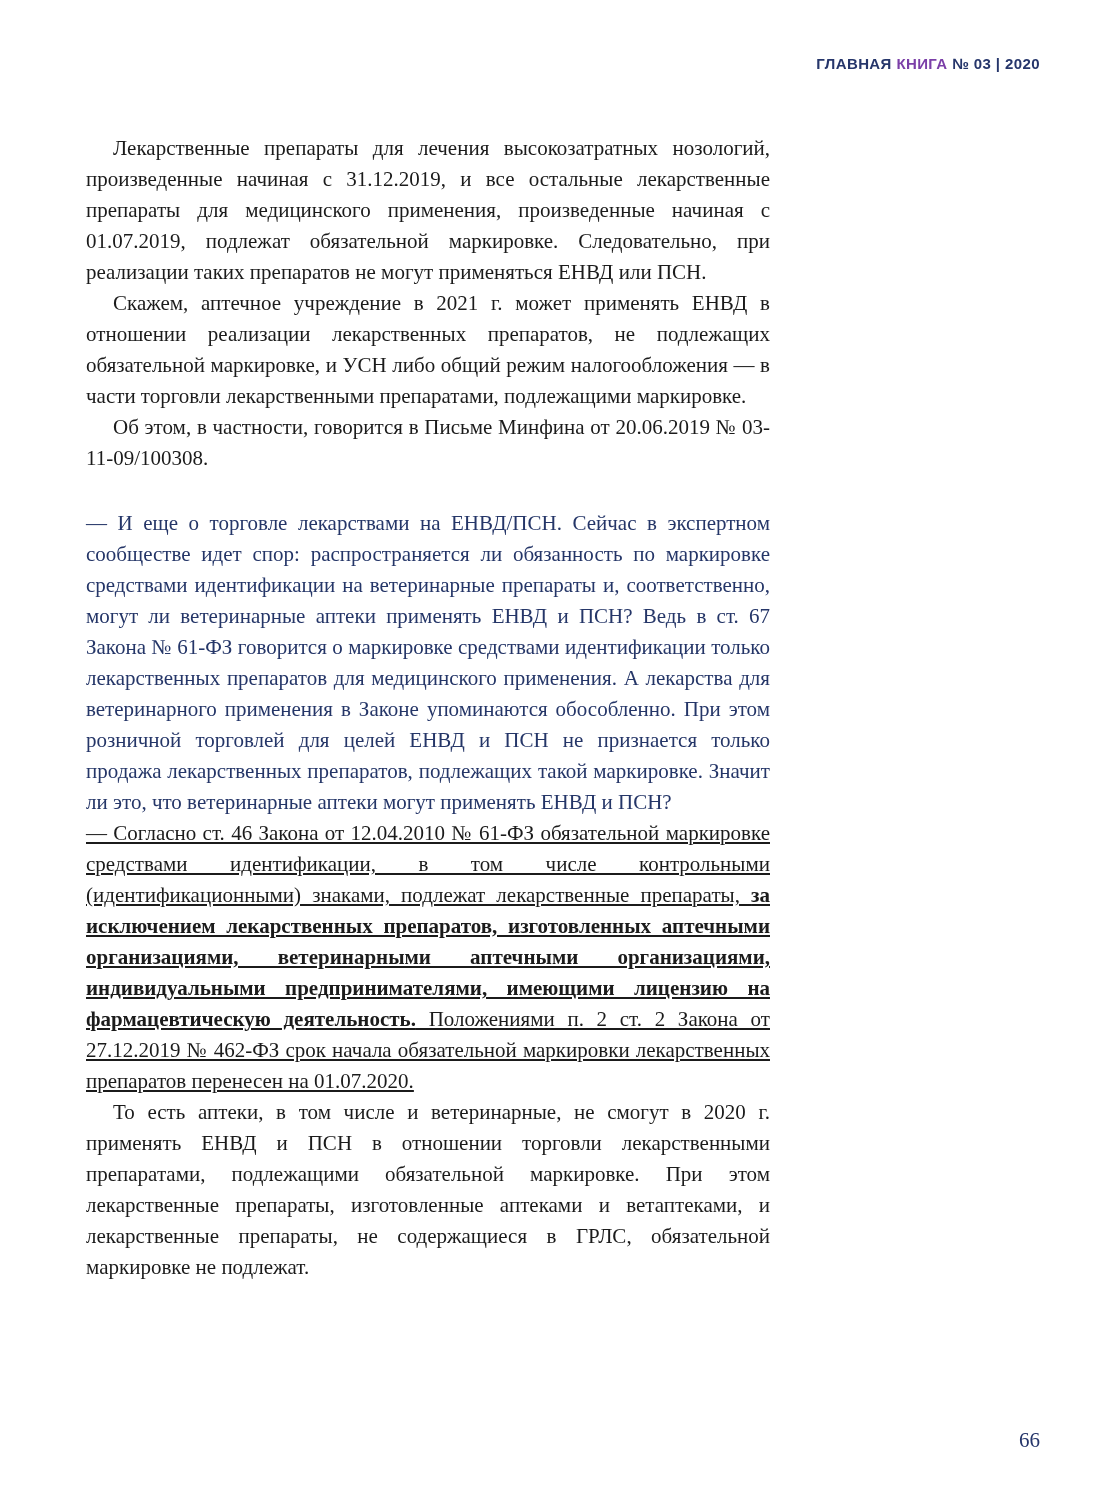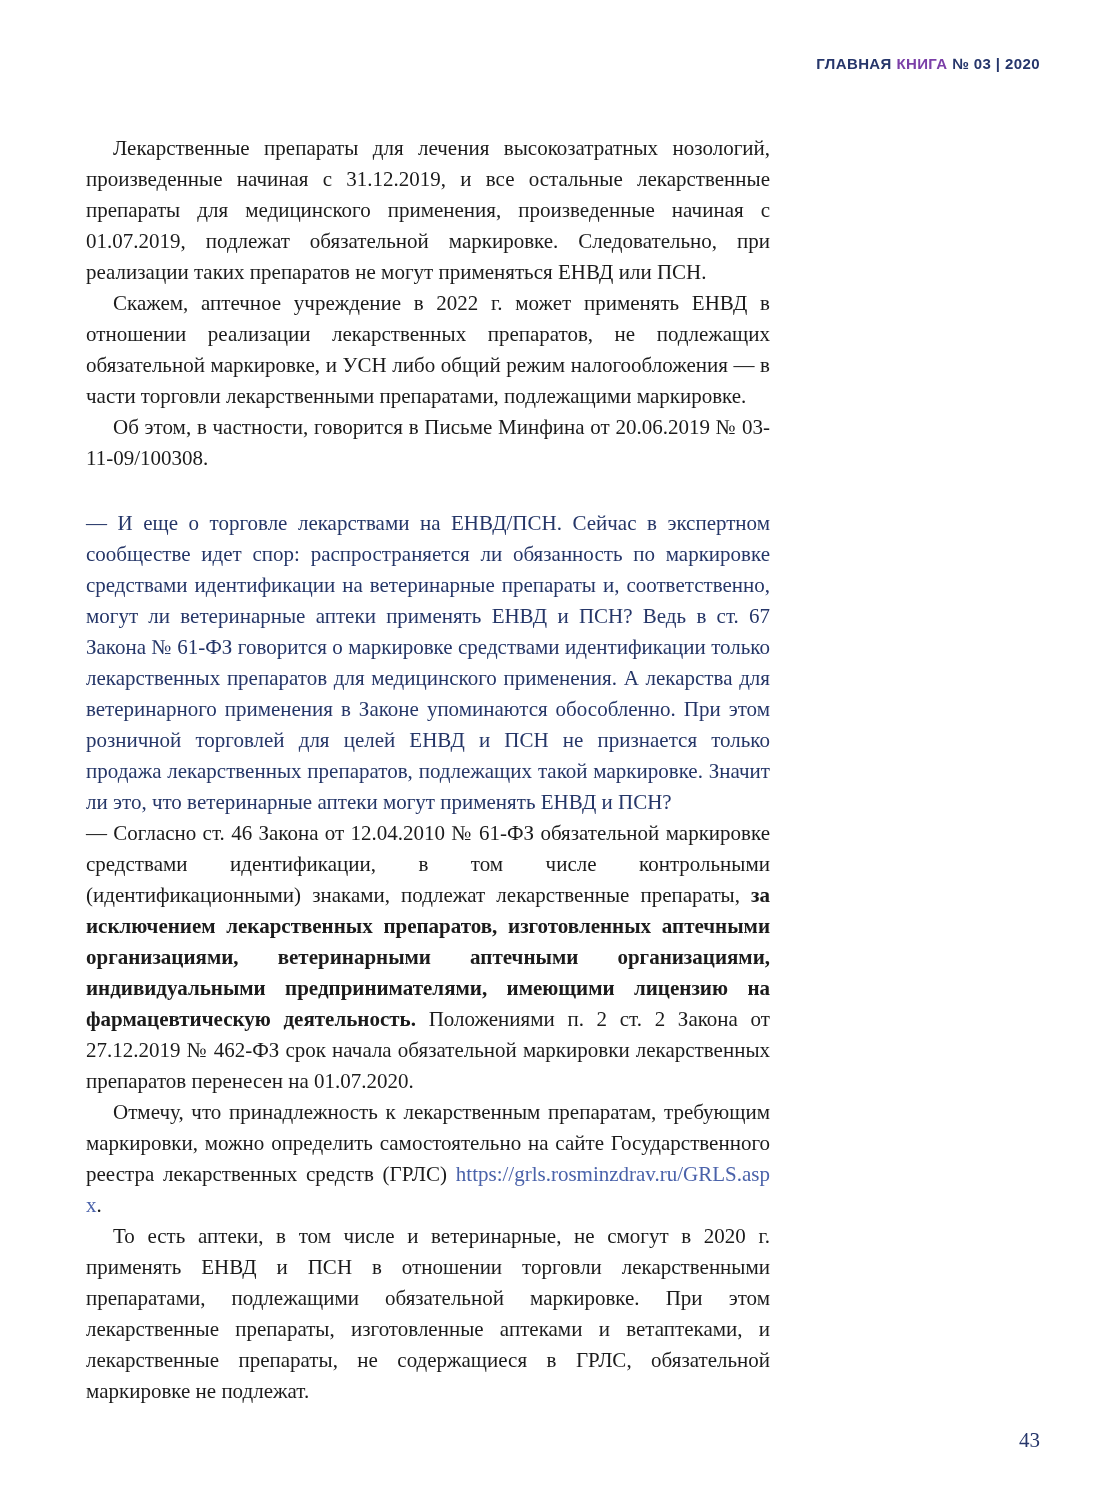--- a/index.html
+++ b/index.html
@@ -41,21 +41,21 @@
 
   .para { text-indent: 27px; }
 
   .question {
     margin-top: 34px;
     font-weight: normal;
     color: #253668;
     text-indent: 0;
   }
 
-  .answer { text-indent: 0; }
+  .answer { text-indent: 0; text-decoration: underline; }
   .answer .bold-inline { font-weight: bold; color: #1b1b1b; }
 
   .link {
     color: #4a62aa;
     text-decoration: none;
     cursor: pointer;
     word-break: break-all;
   }
 
   .page-number {
@@ -75,29 +75,28 @@
   <div class="running-head">
     <span class="navy">ГЛАВНАЯ</span>
     <span class="violet">КНИГА</span>
     <span class="navy">№ 03 | 2020</span>
   </div>
 
   <div class="content">
 
     <p class="para">Лекарственные препараты для лечения высокозатратных нозологий, произведенные начиная с 31.12.2019, и все остальные лекарственные препараты для медицинского применения, произведенные начиная с 01.07.2019, подлежат обязательной маркировке. Следовательно, при реализации таких препаратов не могут применяться ЕНВД или ПСН.</p>
 
-    <p class="para">Скажем, аптечное учреждение в 2022 г. может применять ЕНВД в отношении реализации лекарственных препаратов, не подлежащих обязательной маркировке, и УСН либо общий режим налогообложения — в части торговли лекарственными препаратами, подлежащими маркировке.</p>
+    <p class="para">Скажем, аптечное учреждение в 2021 г. может применять ЕНВД в отношении реализации лекарственных препаратов, не подлежащих обязательной маркировке, и УСН либо общий режим налогообложения — в части торговли лекарственными препаратами, подлежащими маркировке.</p>
 
     <p class="para">Об этом, в частности, говорится в Письме Минфина от 20.06.2019 № 03-11-09/100308.</p>
 
     <p class="question">—  И еще о торговле лекарствами на ЕНВД/ПСН. Сейчас в экспертном сообществе идет спор: распространяется ли обязанность по маркировке средствами идентификации на ветеринарные препараты и, соответственно, могут ли ветеринарные аптеки применять ЕНВД и ПСН? Ведь в ст. 67 Закона № 61-ФЗ говорится о маркировке средствами идентификации только лекарственных препаратов для медицинского применения. А лекарства для ветеринарного применения в Законе упоминаются обособленно. При этом розничной торговлей для целей ЕНВД и ПСН не признается только продажа лекарственных препаратов, подлежащих такой маркировке. Значит ли это, что ветеринарные аптеки могут применять ЕНВД и ПСН?</p>
 
     <p class="answer"><span>—  Согласно ст. 46 Закона от 12.04.2010 № 61-ФЗ обязательной маркировке средствами идентификации, в том числе контрольными (идентификационными) знаками, подлежат лекарственные препараты, </span><span class="bold-inline">за исключением лекарственных препаратов, изготовленных аптечными организациями, ветеринарными аптечными организациями, индивидуальными предпринимателями, имеющими лицензию на фармацевтическую деятельность.</span><span> Положениями п. 2 ст. 2 Закона от 27.12.2019 № 462-ФЗ срок начала обязательной маркировки лекарственных препаратов перенесен на 01.07.2020.</span></p>
 
-    <p class="para"><span>Отмечу, что принадлежность к лекарственным препаратам, требующим маркировки, можно определить самостоятельно на сайте Государственного реестра лекарственных средств (ГРЛС) </span><a class="link">https://grls.rosminzdrav.ru/GRLS.aspx</a><span>.</span></p>
 
     <p class="para">То есть аптеки, в том числе и ветеринарные, не смогут в 2020 г. применять ЕНВД и ПСН в отношении торговли лекарственными препаратами, подлежащими обязательной маркировке. При этом лекарственные препараты, изготовленные аптеками и ветаптеками, и лекарственные препараты, не содержащиеся в ГРЛС, обязательной маркировке не подлежат.</p>
 
   </div>
 
-  <div class="page-number">43</div>
+  <div class="page-number">66</div>
 
 </div>
 
 </body></html>

